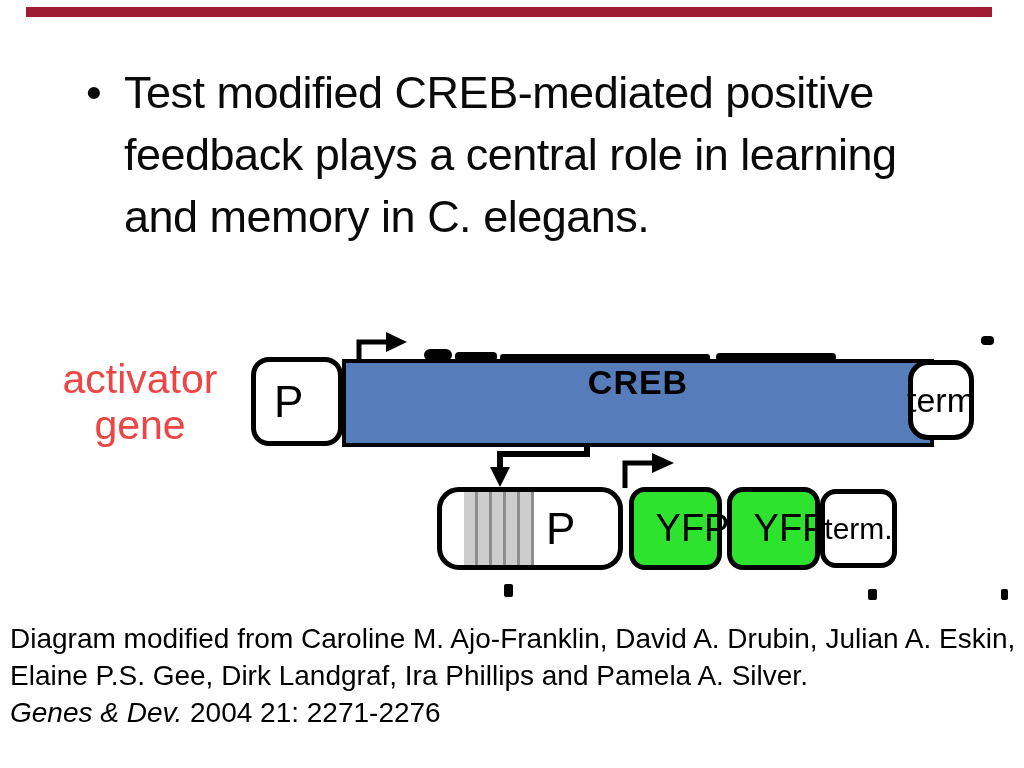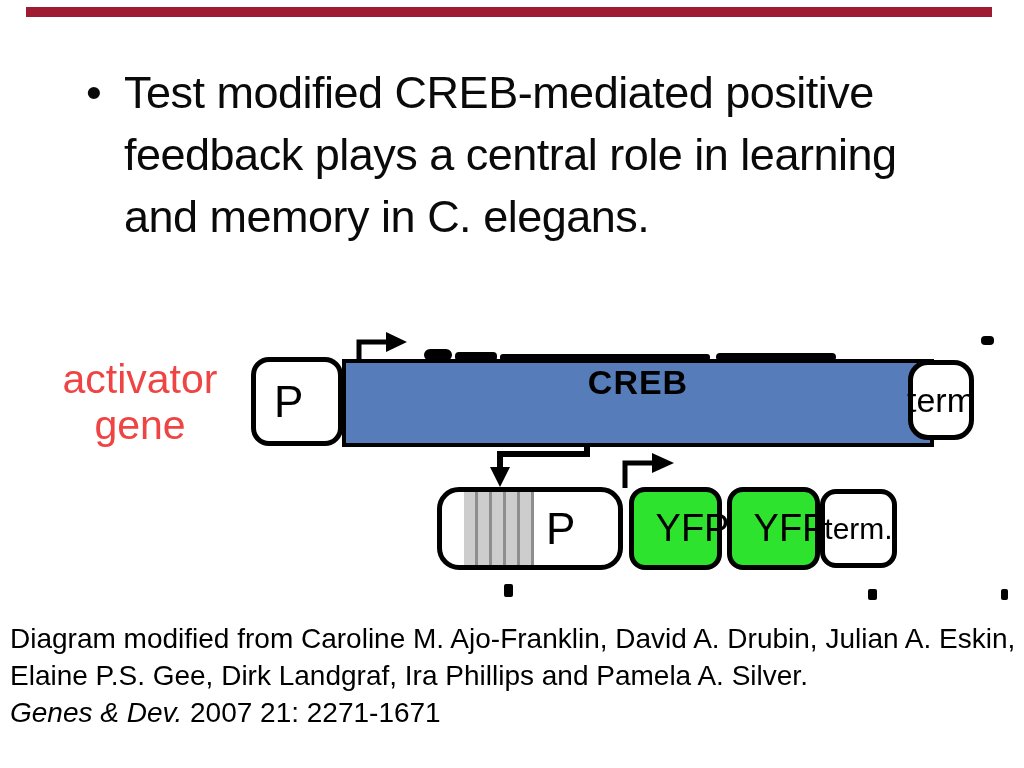--- a/index.html
+++ b/index.html
@@ -127,16 +127,16 @@
     <span>term.</span>
   </div>
 
   <div class="dot dot1"></div>
   <div class="dot dot2"></div>
   <div class="dot dot3"></div>
 
   <div class="citation">
     <div>Diagram modified from Caroline M. Ajo-Franklin, David A. Drubin, Julian A. Eskin,</div>
     <div>Elaine P.S. Gee, Dirk Landgraf, Ira Phillips and Pamela A. Silver.</div>
-    <div><span class="it">Genes &amp; Dev.</span><span> 2007 21: 2271-1671</span></div>
+    <div><span class="it">Genes &amp; Dev.</span><span> 2004 21: 2271-2276</span></div>
   </div>
 
 </div>
 
 </body></html>

